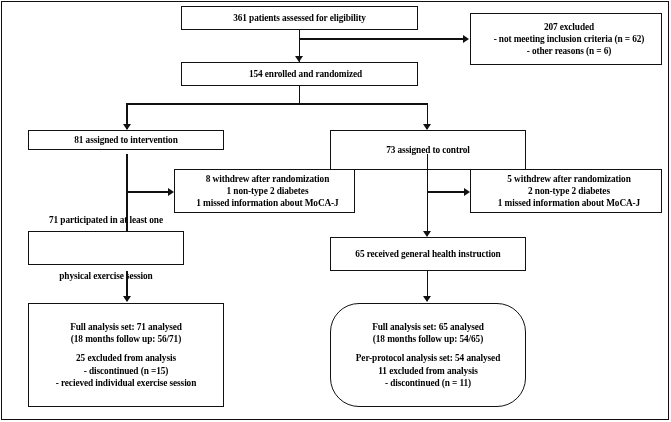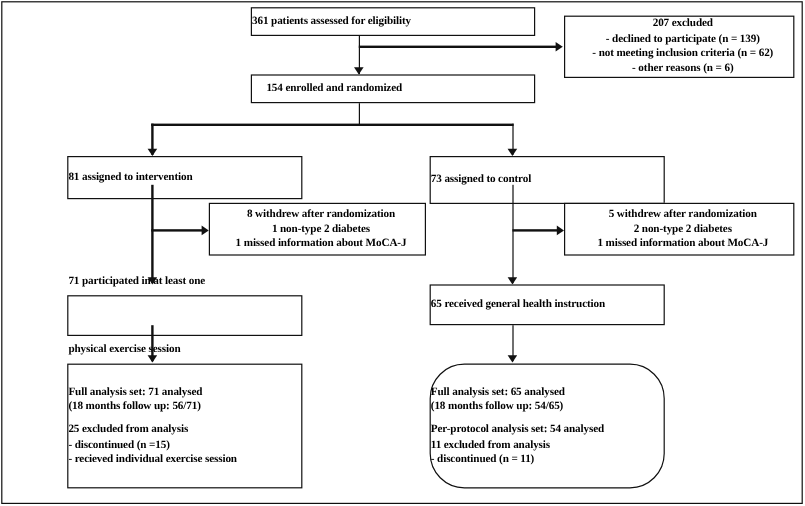--- a/index.html
+++ b/index.html
@@ -36,21 +36,21 @@
     box-sizing: border-box;
     display: flex;
     flex-direction: column;
     justify-content: center;
     font-size: 9.3px;
     font-weight: bold;
     color: #000000;
     line-height: 1.32;
     letter-spacing: -0.1px;
   }
-  .box.center { align-items: flex-start; text-align: center; margin-left: 28px; }
+  .box.center { align-items: center; text-align: center; }
   .box.left   { align-items: center; text-align: left; padding-left: 6px; }
   .box .ln { display: block; white-space: nowrap; }
   .box .gap { display: block; height: 7px; }
 
   
   .vline {
     position: absolute;
     background: #111111;
     width: 1.8px;
   }
@@ -80,21 +80,20 @@
 <div id="figure">
 
   <div class="frame"></div>
 
   <div class="box center" style="left:181px; top:6px; width:237px; height:24px;">
     <span class="ln">361 patients assessed for eligibility</span>
   </div>
 
   <div class="box left" style="left:470px; top:13px; width:192px; height:52px;">
     <span class="ln">207 excluded</span>
-    <span class="ln">- declined to participate (n = 139)</span>
     <span class="ln">- not meeting inclusion criteria (n = 62)</span>
     <span class="ln">- other reasons (n = 6)</span>
   </div>
 
   <div class="vline" style="left:298.6px; top:30px; height:32px;"></div>
 
   <div class="hline" style="left:298.6px; top:38px; width:166px;"></div>
   <div class="arrow-right" style="left:463px; top:34.8px;"></div>
   <div class="arrow-down" style="left:295.3px; top:56px;"></div>
 
@@ -102,21 +101,21 @@
     <span class="ln">154 enrolled and randomized</span>
   </div>
 
   <div class="vline" style="left:298.6px; top:86px; height:18px;"></div>
   <div class="hline" style="left:126px; top:103px; width:302px;"></div>
   <div class="vline" style="left:126px; top:103px; height:26px;"></div>
   <div class="vline" style="left:426.5px; top:103px; height:26px;"></div>
   <div class="arrow-down" style="left:122.7px; top:124px;"></div>
   <div class="arrow-down" style="left:423.2px; top:124px;"></div>
 
-  <div class="box center" style="left:28px; top:130px; width:196px; height:36px;">
+  <div class="box center" style="left:28px; top:130px; width:196px; height:20px;">
     <span class="ln">81 assigned to intervention</span>
   </div>
 
   <div class="box center" style="left:330px; top:130px; width:196px; height:40px;">
     <span class="ln">73 assigned to control</span>
   </div>
 
   <div class="vline" style="left:126px; top:154px; height:82px;"></div>
   <div class="hline" style="left:126px; top:191px; width:44px;"></div>
   <div class="arrow-right" style="left:168px; top:187.8px;"></div>
@@ -132,21 +131,21 @@
     <span class="ln">1 non-type 2 diabetes</span>
     <span class="ln">1 missed information about MoCA-J</span>
   </div>
 
   <div class="box left" style="left:470px; top:169px; width:192px; height:44px;">
     <span class="ln">5 withdrew after randomization</span>
     <span class="ln">2 non-type 2 diabetes</span>
     <span class="ln">1 missed information about MoCA-J</span>
   </div>
 
-  <div class="box center" style="left:28px; top:246px; width:196px; height:34px;gap:43px;">
+  <div class="box center" style="left:28px; top:231px; width:156px; height:34px;gap:43px;">
     <span class="ln">71 participated in at least one</span>
     <span class="ln">physical exercise session</span>
   </div>
 
   <div class="box center" style="left:330px; top:237px; width:196px; height:34px;">
     <span class="ln">65 received general health instruction</span>
   </div>
 
   <div class="vline" style="left:126px; top:271px; height:30px;"></div>
   <div class="arrow-down" style="left:122.7px; top:296px;"></div>

